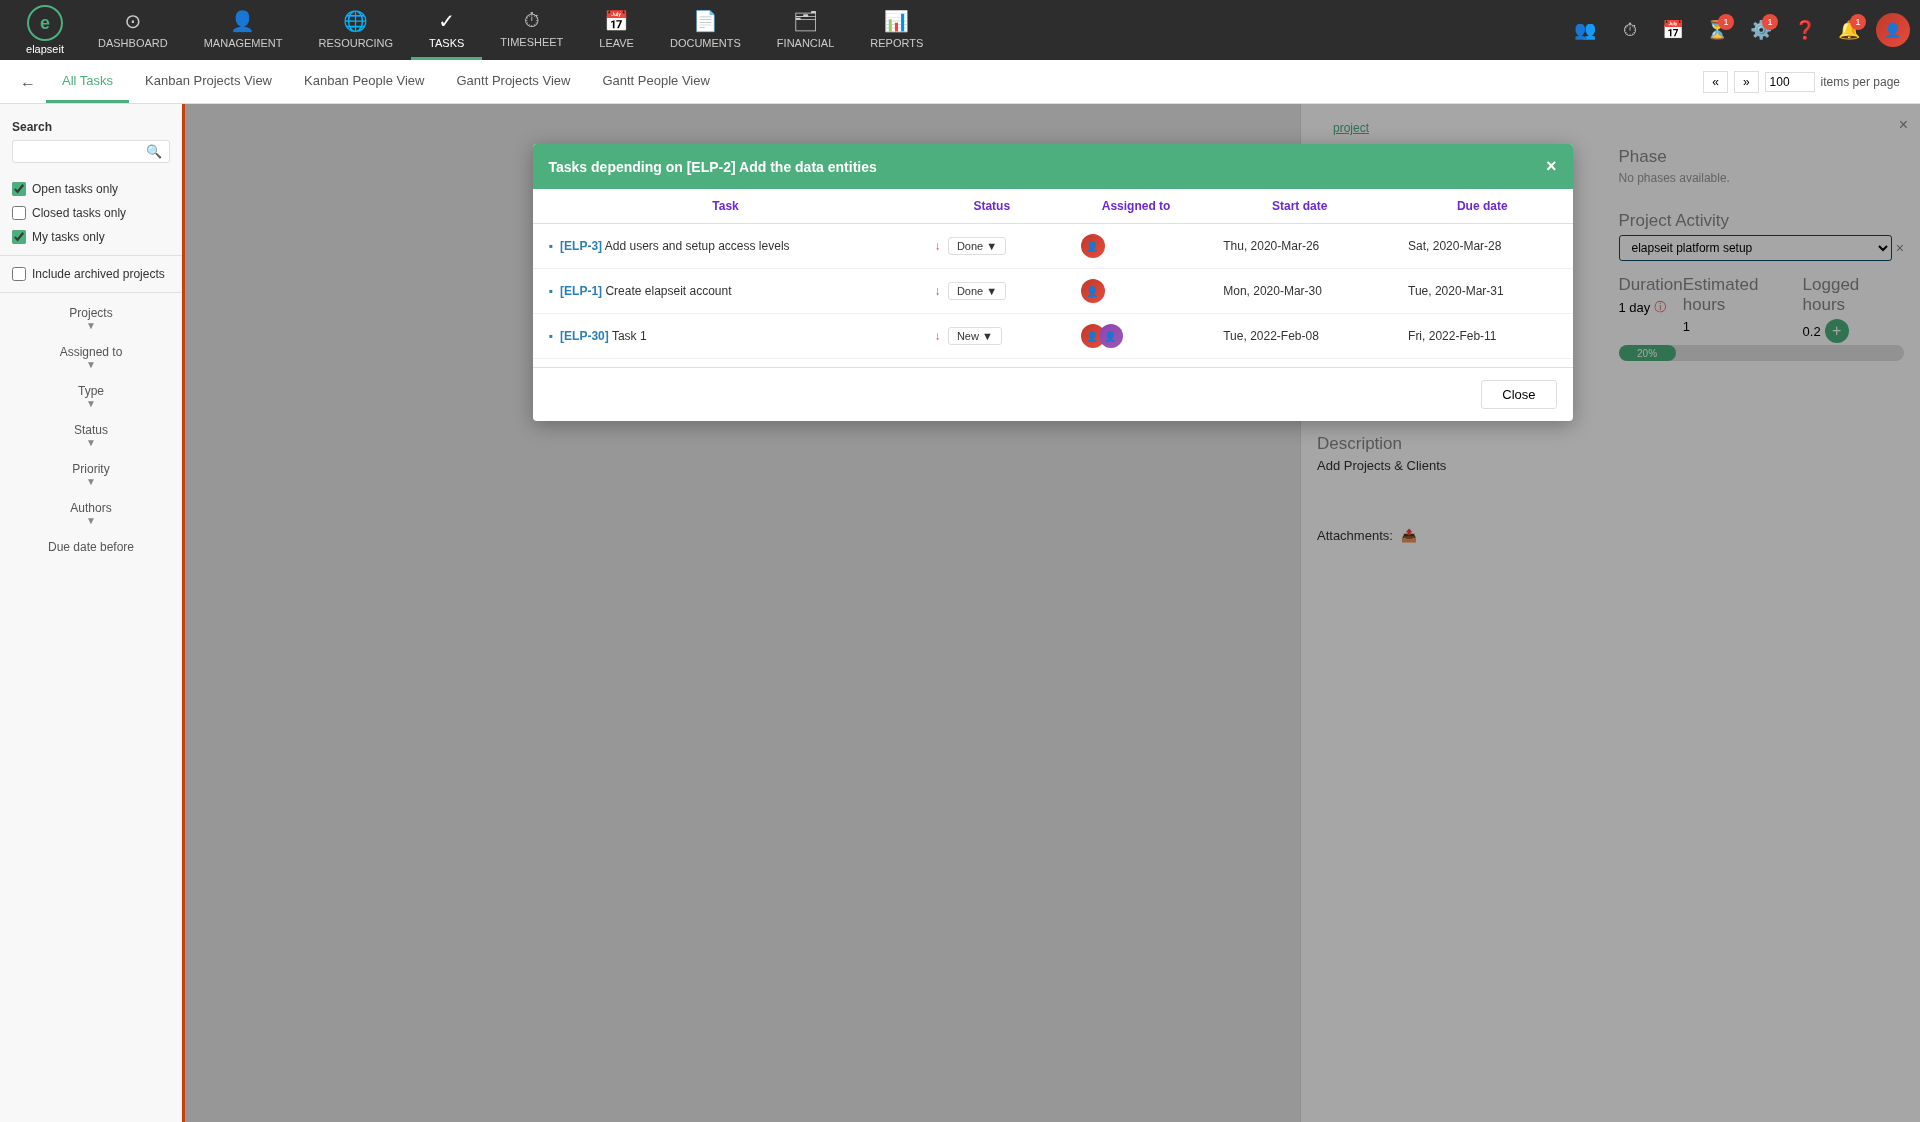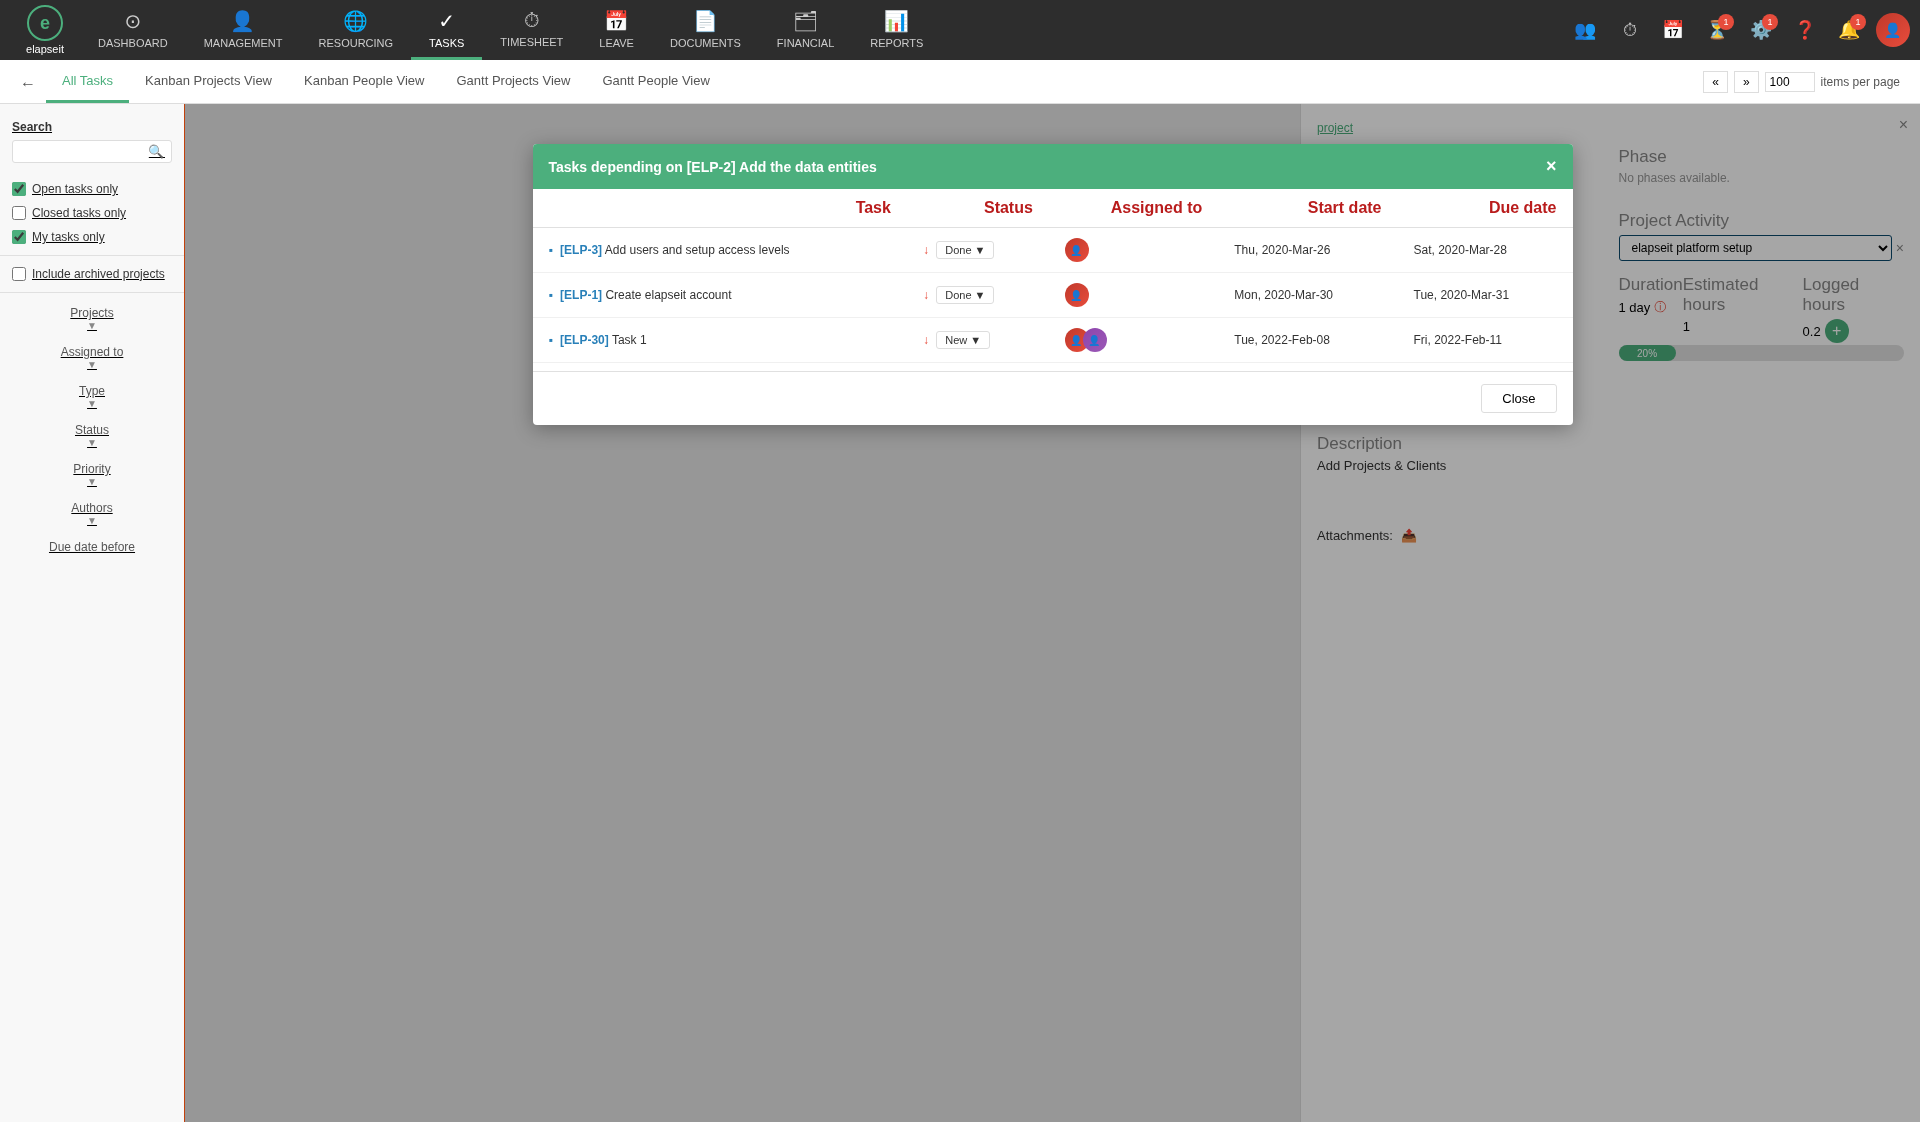--- a/index.html
+++ b/index.html
@@ -119,25 +119,24 @@
     .main-layout {
       display: flex;
       height: calc(1122px - 60px - 44px);
       position: relative;
     }
 
     
     .sidebar {
       width: 185px;
       background: #f8f8f8;
-      border-right: 1px solid #c2410c;
+      border-right: 3px solid #c2410c;
       padding: 10px 0;
       overflow-y: auto;
       flex-shrink: 0;
-      text-decoration: underline;
     }
     .sidebar-section {
       padding: 6px 12px;
     }
     .search-box {
       display: flex; align-items: center;
       border: 1px solid #ddd;
       border-radius: 3px;
       background: white;
       padding: 3px 6px;
@@ -254,24 +253,24 @@
       cursor: pointer; font-size: 18px; color: white; font-weight: bold;
     }
     .modal-body {
       flex: 1; overflow-y: auto; padding: 0 0 8px 0;
     }
     .modal-table {
       width: 100%;
       border-collapse: collapse;
     }
     .modal-table th {
-      text-align: right;
+      text-align: center;
       padding: 10px 16px;
-      font-size: 16px;
-      color: #b91c1c;
+      font-size: 12px;
+      color: #6d28d9;
       border-bottom: 1px solid #e0e0e0;
       font-weight: 600;
     }
     .modal-table td {
       padding: 10px 16px;
       font-size: 12px;
       color: #333;
       border-bottom: 1px solid #f0f0f0;
       vertical-align: middle;
     }
@@ -471,21 +470,21 @@
     <div class="filter-row">
       <span>Due date before</span>
     </div>
   </div>
 
   <div class="content-area">
 
     <div class="task-detail">
       <div class="task-detail-close">×</div>
 
-      <div style="margin-bottom:12px;">
+      <div style="margin-bottom:12px;margin-left:16px;">
         <span class="project-link">project</span>
       </div>
 
       <div class="detail-grid">
         <div class="detail-field">
           <div class="detail-label">Priority</div>
           <div class="priority-badge">
             <span class="priority-arrow">↓</span>
             <span>Medium</span>
             <span style="color:#888;font-size:10px;">▼</span>

